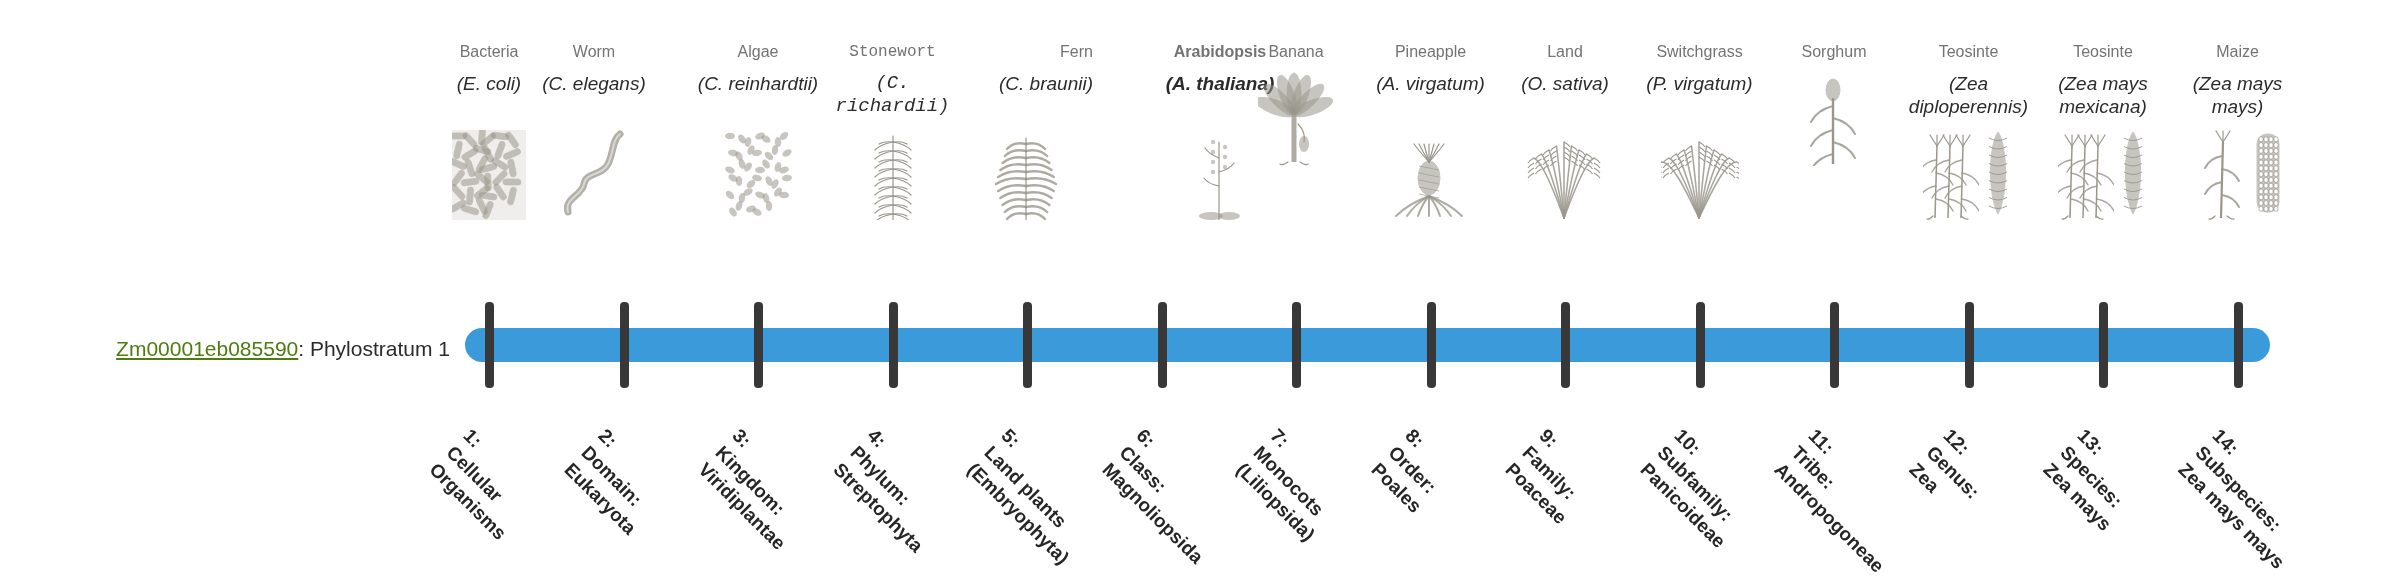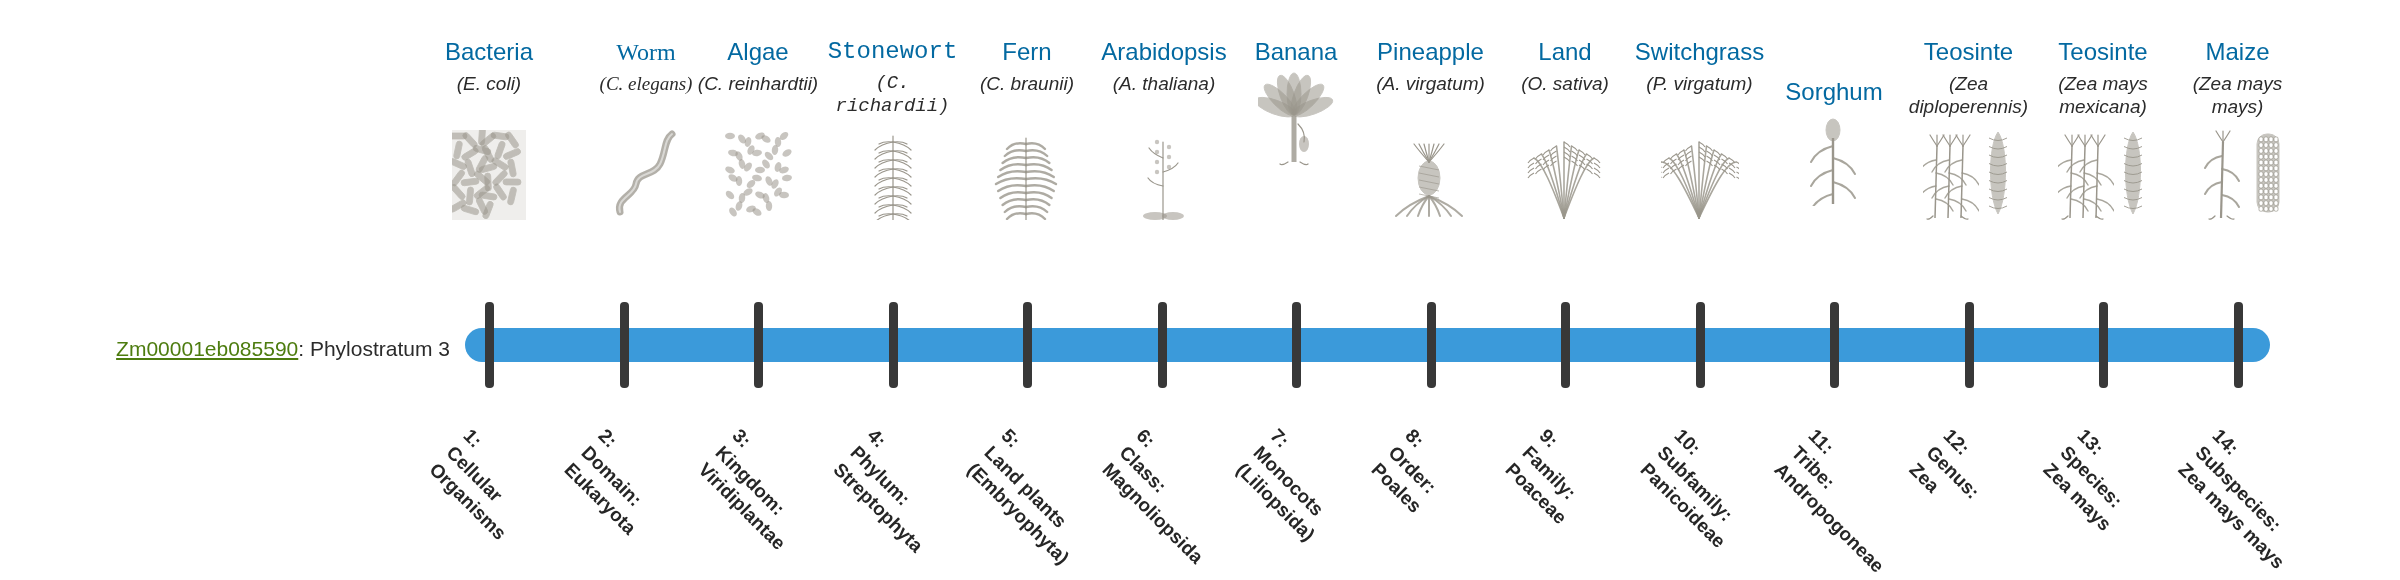--- a/index.html
+++ b/index.html
@@ -14,21 +14,21 @@
   .row-label{
     position:absolute;left:30px;top:336px;width:420px;
     text-align:right;font-size:21px;line-height:26px;color:#2b2b2b;
     white-space:nowrap;
   }
   .row-label .gene{color:#2f80d0;text-decoration:underline;cursor:pointer;}
 
   
   .col{position:absolute;top:40px;width:132px;text-align:center;}
   .col .common{
-    font-size:24px;line-height:24px;color:#0369a1;
+    font-size:16px;line-height:24px;color:#737373;
     height:26px;overflow:visible;white-space:nowrap;
   }
   .col .sci{
     font-size:19px;line-height:23px;font-style:italic;color:#2b2b2b;
     margin-top:6px;height:48px;
   }
   .col .art{
     height:96px;margin-top:4px;
     display:flex;align-items:flex-end;justify-content:center;gap:3px;
   }
@@ -51,21 +51,21 @@
     transform-origin:left top;transform:rotate(45deg);
     white-space:pre-line;text-align:left;
   }
 </style>
 </head>
 <body>
 
 <div id="stage">
 
   <div class="row-label">
-    <span class="gene" style="color: #4d7c0f;">Zm00001eb085590</span><span>: </span><span>Phylostratum 3</span>
+    <span class="gene" style="color: #4d7c0f;">Zm00001eb085590</span><span>: </span><span>Phylostratum 1</span>
   </div>
 
   <div id="species-columns">
       <div class="col" style="left: 423px;">
         <div class="common">Bacteria</div>
         <div class="sci">(E. coli)</div>
         <div class="art">
           <svg width="74" height="90" viewBox="0 0 74 90">
             <rect x="0" y="0" width="74" height="90" fill="#efeeec"></rect>
             <g transform="translate(6,6) rotate(0)">
@@ -166,21 +166,21 @@
             </g>
             <g transform="translate(30,76) rotate(64)">
               <rect x="-9" y="-3" width="18" height="6" rx="3" fill="#9a968c" opacity="0.55" stroke="#9a968c" stroke-width="0.8"></rect>
             </g>
             <g transform="translate(36,80) rotate(111)">
               <rect x="-9" y="-3" width="18" height="6" rx="3" fill="#9a968c" opacity="0.55" stroke="#9a968c" stroke-width="0.8"></rect>
             </g>
           </svg>
         </div>
       </div>
-      <div class="col" style="left: 580px; font-family: Liberation Serif, serif;">
+      <div class="col" style="left: 528px;">
         <div class="common">Worm</div>
         <div class="sci">(C. elegans)</div>
         <div class="art">
           <svg width="72" height="92" viewBox="0 0 72 92">
             <path d="M10 84 C 6 70, 24 68, 26 56 C 28 44, 44 48, 50 36 C 56 24, 54 12, 62 6" stroke="#9a968c" fill="none" stroke-width="7" stroke-linecap="round" opacity="0.75"></path>
             <path d="M10 84 C 6 70, 24 68, 26 56 C 28 44, 44 48, 50 36 C 56 24, 54 12, 62 6" stroke="#ffffff" fill="none" stroke-width="2" stroke-linecap="round" opacity="0.5"></path>
           </svg>
         </div>
       </div>
       <div class="col" style="left: 692px;">
@@ -269,21 +269,21 @@
             <path d="M36 77 q -9 -1 -14 2" stroke="#9a968c" fill="none" stroke-width="1.2" stroke-linecap="round"></path>
             <path d="M36 77 q 12 2 18 8" stroke="#9a968c" fill="none" stroke-width="1.2" stroke-linecap="round"></path>
             <path d="M36 77 q 9 -1 14 2" stroke="#9a968c" fill="none" stroke-width="1.2" stroke-linecap="round"></path>
             <path d="M36 86 q -12 2 -18 8" stroke="#9a968c" fill="none" stroke-width="1.2" stroke-linecap="round"></path>
             <path d="M36 86 q -9 -1 -14 2" stroke="#9a968c" fill="none" stroke-width="1.2" stroke-linecap="round"></path>
             <path d="M36 86 q 12 2 18 8" stroke="#9a968c" fill="none" stroke-width="1.2" stroke-linecap="round"></path>
             <path d="M36 86 q 9 -1 14 2" stroke="#9a968c" fill="none" stroke-width="1.2" stroke-linecap="round"></path>
           </svg>
         </div>
       </div>
-      <div class="col" style="left: 961px;">
+      <div class="col" style="left: 961px; text-align: right;">
         <div class="common">Fern</div>
         <div class="sci">(C. braunii)</div>
         <div class="art">
           <svg width="74" height="92" viewBox="0 0 74 92">
             <path d="M36 92 L36 10" stroke="#9a968c" fill="none" stroke-width="1.2" stroke-linecap="round"></path>
             <path d="M36 16 q -11.4 -3 -19 5" stroke="#9a968c" fill="none" stroke-width="2.4" stroke-linecap="round" opacity="0.8"></path>
             <path d="M36 16 q 11.4 -3 19 5" stroke="#9a968c" fill="none" stroke-width="2.4" stroke-linecap="round" opacity="0.8"></path>
             <path d="M36 23 q -12.719999999999999 -3 -21.2 5" stroke="#9a968c" fill="none" stroke-width="2.4" stroke-linecap="round" opacity="0.8"></path>
             <path d="M36 23 q 12.719999999999999 -3 21.2 5" stroke="#9a968c" fill="none" stroke-width="2.4" stroke-linecap="round" opacity="0.8"></path>
             <path d="M36 30 q -14.04 -3 -23.4 5" stroke="#9a968c" fill="none" stroke-width="2.4" stroke-linecap="round" opacity="0.8"></path>
@@ -300,21 +300,21 @@
             <path d="M36 65 q 15.36 -3 25.6 5" stroke="#9a968c" fill="none" stroke-width="2.4" stroke-linecap="round" opacity="0.8"></path>
             <path d="M36 72 q -14.04 -3 -23.4 5" stroke="#9a968c" fill="none" stroke-width="2.4" stroke-linecap="round" opacity="0.8"></path>
             <path d="M36 72 q 14.04 -3 23.4 5" stroke="#9a968c" fill="none" stroke-width="2.4" stroke-linecap="round" opacity="0.8"></path>
             <path d="M36 79 q -12.719999999999999 -3 -21.2 5" stroke="#9a968c" fill="none" stroke-width="2.4" stroke-linecap="round" opacity="0.8"></path>
             <path d="M36 79 q 12.719999999999999 -3 21.2 5" stroke="#9a968c" fill="none" stroke-width="2.4" stroke-linecap="round" opacity="0.8"></path>
             <path d="M36 86 q -11.4 -3 -19 5" stroke="#9a968c" fill="none" stroke-width="2.4" stroke-linecap="round" opacity="0.8"></path>
             <path d="M36 86 q 11.4 -3 19 5" stroke="#9a968c" fill="none" stroke-width="2.4" stroke-linecap="round" opacity="0.8"></path>
           </svg>
         </div>
       </div>
-      <div class="col" style="left: 1098px;">
+      <div class="col" style="left: 1154px; font-weight: bold;">
         <div class="common">Arabidopsis</div>
         <div class="sci">(A. thaliana)</div>
         <div class="art">
           <svg width="74" height="92" viewBox="0 0 74 92">
             <path d="M36 92 L36 14" stroke="#9a968c" fill="none" stroke-width="1.2" stroke-linecap="round"></path>
             <path d="M36 30 q -10 -4 -14 -10 M36 44 q 11 -3 15 -9 M36 58 q -11 -2 -15 -8" stroke="#9a968c" fill="none" stroke-width="1.2" stroke-linecap="round"></path>
             <circle cx="30" cy="14" r="2.2" fill="#9a968c" opacity="0.55"></circle>
             <circle cx="42" cy="19" r="2.2" fill="#9a968c" opacity="0.55"></circle>
             <circle cx="30" cy="24" r="2.2" fill="#9a968c" opacity="0.55"></circle>
             <circle cx="42" cy="29" r="2.2" fill="#9a968c" opacity="0.55"></circle>
@@ -495,21 +495,21 @@
             <path d="M68 42 q 4 2 6 5" stroke="#9a968c" fill="none" stroke-width="1.1"></path>
             <path d="M68 47 q 4 2 6 5" stroke="#9a968c" fill="none" stroke-width="1.1"></path>
             <path d="M38 92 C 53 60, 65.5 36, 75.5 36" stroke="#9a968c" fill="none" stroke-width="1.6" stroke-linecap="round" opacity="0.85"></path>
             <path d="M75.5 36 q 4 2 6 5" stroke="#9a968c" fill="none" stroke-width="1.1"></path>
             <path d="M75.5 41 q 4 2 6 5" stroke="#9a968c" fill="none" stroke-width="1.1"></path>
             <path d="M75.5 46 q 4 2 6 5" stroke="#9a968c" fill="none" stroke-width="1.1"></path>
             <path d="M75.5 51 q 4 2 6 5" stroke="#9a968c" fill="none" stroke-width="1.1"></path>
           </svg>
         </div>
       </div>
-      <div class="col" style="left: 1768px; margin-top: 40px;">
+      <div class="col" style="left: 1768px;">
         <div class="common">Sorghum</div>
         <div class="art">
           <svg width="74" height="94" viewBox="0 0 74 94">
             <path d="M36 92 L36 26" stroke="#9a968c" fill="none" stroke-width="2.4"></path>
             <ellipse cx="36" cy="18" rx="7" ry="11" fill="#9a968c" opacity="0.55" stroke="#9a968c" stroke-width="1"></ellipse>
             <path d="M36 34 q -16 4 -22 16" stroke="#9a968c" fill="none" stroke-width="2" stroke-linecap="round" opacity="0.85"></path>
             <path d="M36 46 q 16 4 22 16" stroke="#9a968c" fill="none" stroke-width="2" stroke-linecap="round" opacity="0.85"></path>
             <path d="M36 58 q -16 4 -22 16" stroke="#9a968c" fill="none" stroke-width="2" stroke-linecap="round" opacity="0.85"></path>
             <path d="M36 70 q 16 4 22 16" stroke="#9a968c" fill="none" stroke-width="2" stroke-linecap="round" opacity="0.85"></path>
             <path d="M36 82 q -16 4 -22 16" stroke="#9a968c" fill="none" stroke-width="2" stroke-linecap="round" opacity="0.85"></path>

